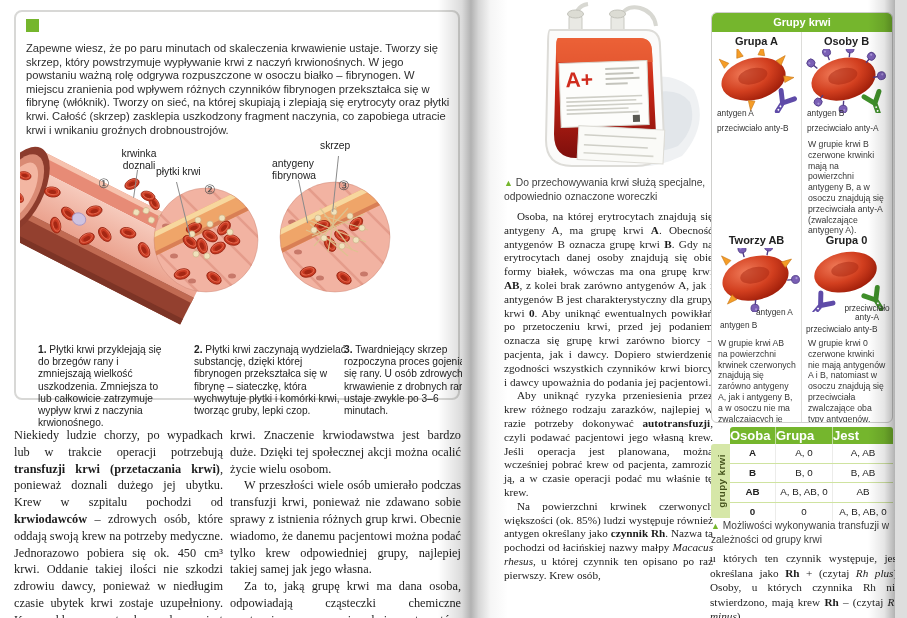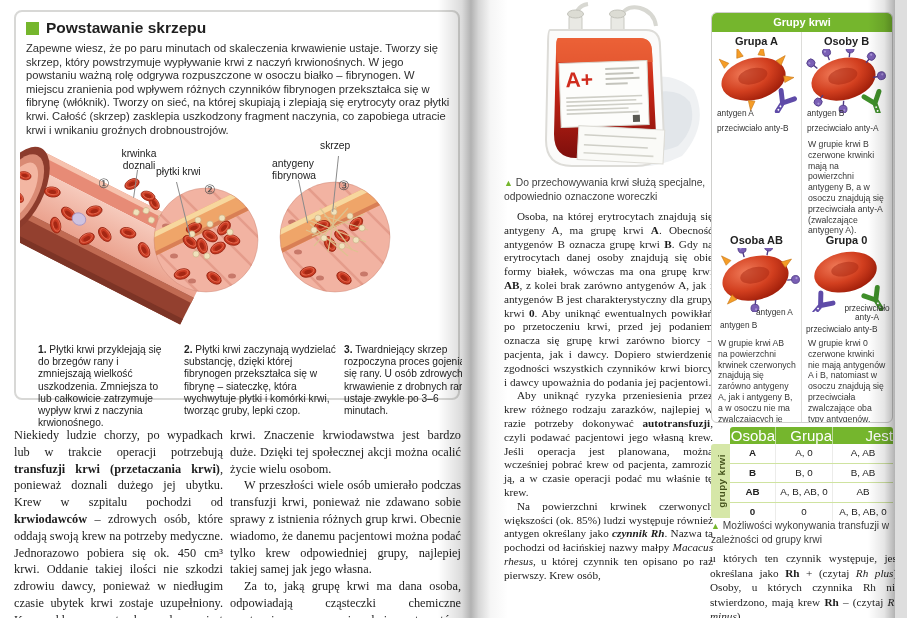--- a/index.html
+++ b/index.html
@@ -23,21 +23,21 @@
   .diagram{position:absolute;left:4px;top:114px;width:438px;height:202px;}
   .diagram svg{position:absolute;}
   .dlabel{position:absolute;font-size:10.3px;line-height:11.5px;color:#222;}
   .dlabel.b{font-weight:bold;}
   .stagenum{position:absolute;font-size:13px;color:#4a4a4a;}
   .pline{position:absolute;width:1px;background:#8a8a8a;transform-origin:top center;}
   .stage-captions{position:absolute;left:10px;top:320px;width:430px;}
   .scap{position:absolute;top:0;margin:12px;font-size:10.2px;line-height:12.2px;color:#222;}
   .scap b{font-weight:bold;}
   .scap.c1{left:0;width:134px;}
-  .scap.c2{left:146px;width:152px;}
+  .scap.c2{left:156px;width:152px;}
   .scap.c3{left:306px;width:126px;}
 
   
   .section-heading{position:absolute;left:14px;top:404px;margin:0;font-size:15px;font-weight:bold;color:#4d9b2f;}
   .col{position:absolute;top:427px;font-family:"Liberation Serif",serif;font-size:12.3px;line-height:16.8px;color:#1c1c1c;text-align:justify;}
   .col p{margin:0;}
   .col .ind{text-indent:14px;}
   .col1{left:14px;width:209px;}
   .col2{left:230px;width:231px;}
 
@@ -65,21 +65,21 @@
   .gart svg{position:absolute;left:0;top:2px;}
   .glab{position:absolute;font-size:8.3px;line-height:9px;color:#333;}
   .gdesc{margin:0;padding:0 5px 0 6px;font-size:8.7px;line-height:10.8px;color:#383838;}
 
   
   .ttable{position:absolute;left:249px;top:427px;width:182px;}
   .tside{position:absolute;left:0;top:17px;width:19px;height:74px;background:#d6e7a8;border-radius:3px 0 0 3px;}
   .tside span{position:absolute;left:50%;top:50%;transform:translate(-50%,-50%) rotate(-90deg);white-space:nowrap;font-size:9.8px;font-weight:bold;color:#44521c;letter-spacing:.4px;}
   .tmain{position:absolute;left:19px;top:0;width:163px;}
   .thead{display:flex;height:17px;background:#75b62d;border-radius:3px 3px 0 0;}
-  .thead .hc{flex:none;color:#fff;font-size:15px;font-weight:normal;text-align:right;line-height:17px;border-right:1px solid rgba(255,255,255,.55);box-sizing:border-box;}
+  .thead .hc{flex:none;color:#fff;font-size:13px;font-weight:bold;text-align:left;line-height:17px;border-right:1px solid rgba(255,255,255,.55);box-sizing:border-box;}
   .thead .hc:last-child{border-right:none;}
   .hc.w0{width:46px;}.hc.w1{width:57px;}.hc.w2{width:60px;}
   .trow{display:flex;height:18.5px;background:#fff;border-bottom:1px solid #cfe3a0;}
   .trow:last-child{border-bottom:none;}
   .tcell{flex:none;font-size:9.8px;color:#222;text-align:center;line-height:18.5px;border-right:1px solid #ececea;box-sizing:border-box;}
   .tcell:last-child{border-right:none;}
   .tcell:nth-child(1){width:46px;font-weight:bold;}
   .tcell:nth-child(2){width:57px;}
   .tcell:nth-child(3){width:60px;}
   .table-caption{position:absolute;left:249px;top:519px;width:188px;margin:0;font-size:10.2px;line-height:13px;color:#3f3f3f;}
@@ -87,21 +87,20 @@
 </head>
 <body>
 
 <div class="stage">
 
   <div class="page page-left">
 
     <section class="clot-box">
       <div class="box-title">
         <span class="green-sq"></span>
-        <h2>Powstawanie skrzepu</h2>
       </div>
       <p class="intro">Zapewne wiesz, że po paru minutach od skaleczenia krwawienie ustaje. Tworzy się skrzep, który powstrzymuje wypływanie krwi z naczyń krwionośnych. W jego powstaniu ważną rolę odgrywa rozpuszczone w osoczu białko – fibrynogen. W miejscu zranienia pod wpływem różnych czynników fibrynogen przekształca się w fibrynę (włóknik). Tworzy on sieć, na której skupiają i zlepiają się erytrocyty oraz płytki krwi. Całość (skrzep) zasklepia uszkodzony fragment naczynia, co zapobiega utracie krwi i wnikaniu groźnych drobnoustrojów.</p>
 
       <div class="diagram">
 
         <svg style="left:0;top:10px;" width="184" height="190" viewBox="0 0 184 190">
           <defs>
             <linearGradient id="lumG" x1="0" y1="0" x2="0" y2="1">
               <stop offset="0" stop-color="#f6cabc"></stop>
                 <stop offset="1" stop-color="#eba28e"></stop>
@@ -329,21 +328,21 @@
           <rect x="70" y="146" width="64" height="1.6" fill="#cfcfc7"></rect>
           <rect x="70" y="154" width="70" height="1.6" fill="#d6d6ce"></rect>
         </g>
       </svg>
     </figure>
     <p class="photo-caption"><span class="tri">▲</span> <span>Do przechowywania krwi służą specjalne, odpowiednio oznaczone woreczki</span></p>
 
     <div class="rp-col">
       <p><span>Osoba, na której erytrocytach znajdują się antygeny A, ma grupę krwi </span><span style="font-weight: bold;">A</span><span>. Obecność antygenów B oznacza grupę krwi </span><span style="font-weight: bold;">B</span><span>. Gdy na erytrocytach danej osoby znajdują się obie formy białek, wówczas ma ona grupę krwi </span><span style="font-weight: bold;">AB</span><span>, z kolei brak zarówno antygenów A, jak i antygenów B jest charakterystyczny dla grupy krwi </span><span style="font-weight: bold;">0</span><span>. Aby uniknąć ewentualnych powikłań po przetoczeniu krwi, przed jej podaniem oznacza się grupę krwi zarówno biorcy – pacjenta, jak i dawcy. Dopiero stwierdzenie zgodności wszystkich czynników krwi biorcy i dawcy upoważnia do podania jej pacjentowi.</span></p>
       <p><span>Aby uniknąć ryzyka przeniesienia przez krew różnego rodzaju zarazków, najlepiej w razie potrzeby dokonywać </span><span style="font-weight: bold;">autotransfuzji</span><span>, czyli podawać pacjentowi jego własną krew. Jeśli operacja jest planowana, można wcześniej pobrać krew od pacjenta, zamrozić ją, a w czasie operacji podać mu właśnie tę krew.</span></p>
-      <p><span>Na powierzchni krwinek czerwonych większości (ok. 85%) ludzi występuje również antygen określany jako </span><span style="font-weight: bold; font-style: italic;">czynnik Rh</span><span>. Nazwa ta pochodzi od łacińskiej nazwy małpy </span><span style="font-style: italic;">Macacus rhesus</span><span>, u której czynnik ten opisano po raz pierwszy. Krew osób,</span></p>
+      <p><span>Na powierzchni krwinek czerwonych większości (ok. 85%) ludzi występuje również antygen określany jako </span><span style="font-weight: bold;">czynnik Rh</span><span>. Nazwa ta pochodzi od łacińskiej nazwy małpy </span><span style="font-style: italic;">Macacus rhesus</span><span>, u której czynnik ten opisano po raz pierwszy. Krew osób,</span></p>
     </div>
 
     <aside class="groups-panel">
       <div class="panel-header">Grupy krwi</div>
       <div class="panel-grid">
         <div class="panel-vline"></div>
 
         <svg width="0" height="0" style="position:absolute" aria-hidden="true">
           <defs>
             <radialGradient id="rbcG" cx="38%" cy="32%" r="75%">
@@ -405,21 +404,21 @@
               <use href="#ballB" transform="translate(20,48) rotate(215)"></use>
               <use href="#abY" transform="translate(72,50) rotate(-20)" stroke="#3f8f2a"></use>
             </svg>
             <span class="glab" style="left:5px;top:62px;">antygen B</span>
             <span class="glab" style="left:5px;top:77px;width:82px;">przeciwciało anty-A</span>
           </div>
           <p class="gdesc">W grupie krwi B czerwone krwinki mają na powierzchni antygeny B, a w osoczu znajdują się przeciwciała anty-A (zwalczające antygeny A).</p>
         </div>
 
         <div class="gcell r2 cAB">
-          <p class="gname">Osoba AB</p>
+          <p class="gname">Tworzy AB</p>
           <div class="gart">
             <svg width="89" height="64" viewBox="0 0 90 64">
               <g transform="rotate(-14 44 30)">
                 <ellipse cx="44" cy="30" rx="34" ry="22" fill="url(#rbcG)"></ellipse>
                 <ellipse cx="44" cy="27" rx="15" ry="8" fill="#a82610" opacity=".5"></ellipse>
               </g>
               <use href="#coneA" transform="translate(16,14) rotate(-45)"></use>
               <use href="#coneA" transform="translate(73,16) rotate(55)"></use>
               <use href="#coneA" transform="translate(22,50) rotate(225)"></use>
               <use href="#ballB" transform="translate(32,7) rotate(-15)"></use>

